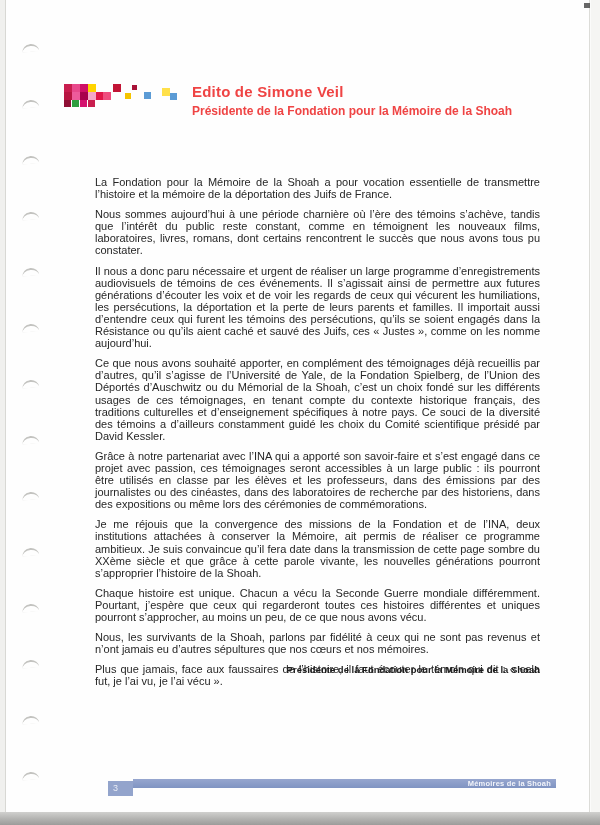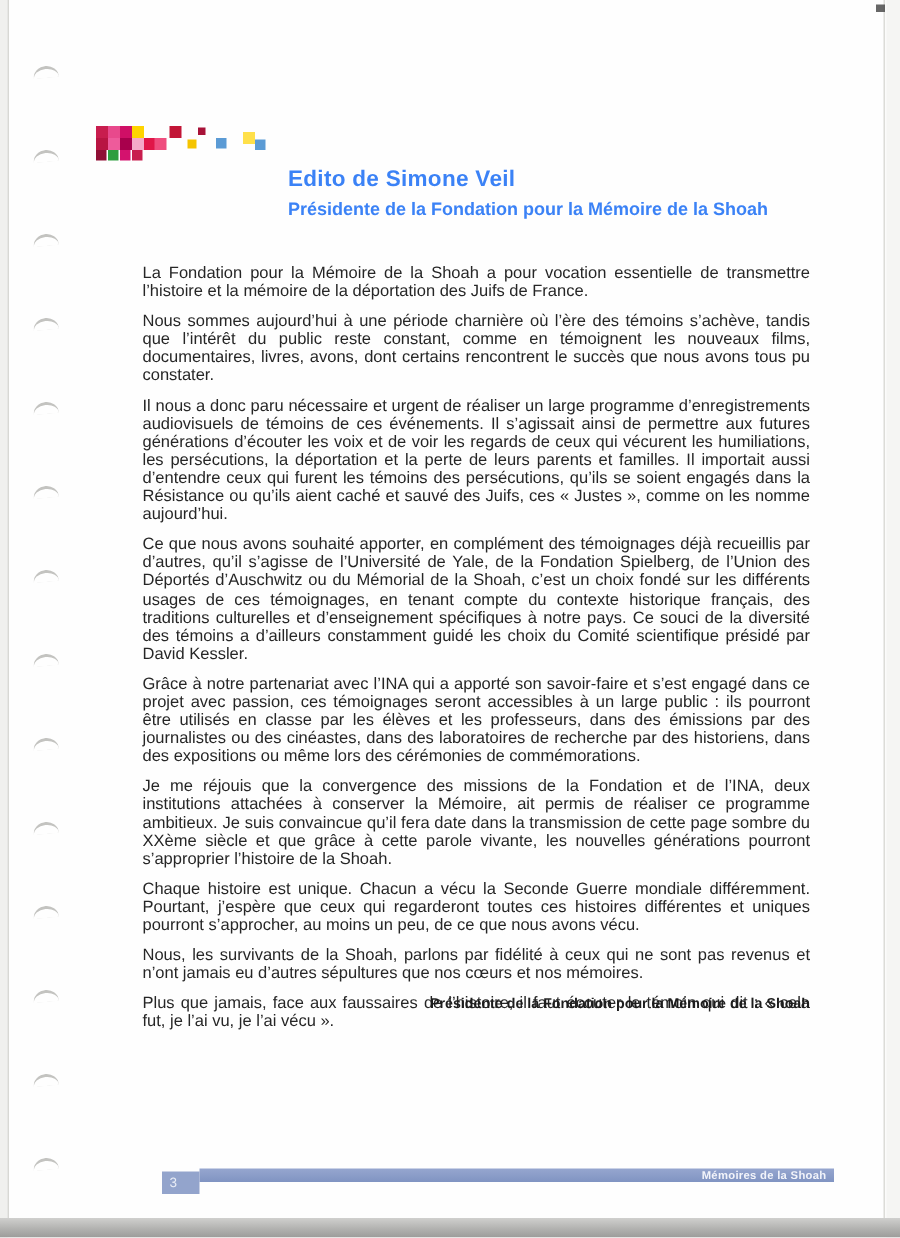--- a/index.html
+++ b/index.html
@@ -26,21 +26,21 @@
     position:absolute; left:22px; width:17px; height:6px;
     border-top:2px solid rgba(125,125,118,0.45);
     border-radius:50% 50% 0 0 / 100% 100% 0 0;
     transform:rotate(-6deg);
   }
 
   
   .logo { position:absolute; left:64px; top:84px; width:112px; height:24px; }
   .logo .sq { position:absolute; }
   .title-bullet { position:absolute; left:170px; top:93px; width:7px; height:7px; background:#5b9bd5; }
-  .title-block { position:absolute; left:192px; top:82px; width:390px; color:#3b82f6;margin-top:28px; }
+  .title-block { position:absolute; left:192px; top:82px; width:390px; color:#ef4444; }
   .doc-title { font-size:15px; font-weight:bold; line-height:19px; letter-spacing:.2px; }
   .doc-subtitle { font-size:12px; font-weight:bold; line-height:16px; margin-top:2px; }
 
   
   .content {
     position:absolute; left:95px; top:176px; width:445px;
     color:#262626; font-size:11px; line-height:12.1px;
     text-align:justify;
   }
   .content p { margin:0 0 8px 0; }
@@ -120,21 +120,21 @@
     <div class="sq" style="left: 98px; top: 4px; width: 8px; height: 8px; background: rgb(255, 224, 74);"></div>
   </div>
 <div class="title-bullet"></div>
 <div class="title-block">
   <div class="doc-title">Edito de Simone Veil</div>
   <div class="doc-subtitle">Présidente de la Fondation pour la Mémoire de la Shoah</div>
 </div>
 
 <div class="content">
   <p>La Fondation pour la Mémoire de la Shoah a pour vocation essentielle de transmettre l’histoire et la mémoire de la déportation des Juifs de France.</p>
-  <p>Nous sommes aujourd’hui à une période charnière où l’ère des témoins s’achève, tandis que l’intérêt du public reste constant, comme en témoignent les nouveaux films, documentaires, livres, avons, dont certains rencontrent le succès que nous avons tous pu constater.</p>
+  <p>Nous sommes aujourd’hui à une période charnière où l’ère des témoins s’achève, tandis que l’intérêt du public reste constant, comme en témoignent les nouveaux films, laboratoires, livres, romans, dont certains rencontrent le succès que nous avons tous pu constater.</p>
   <p>Il nous a donc paru nécessaire et urgent de réaliser un large programme d’enregistrements audiovisuels de témoins de ces événements. Il s’agissait ainsi de permettre aux futures générations d’écouter les voix et de voir les regards de ceux qui vécurent les humiliations, les persécutions, la déportation et la perte de leurs parents et familles. Il importait aussi d’entendre ceux qui furent les témoins des persécutions, qu’ils se soient engagés dans la Résistance ou qu’ils aient caché et sauvé des Juifs, ces « Justes », comme on les nomme aujourd’hui.</p>
   <p>Ce que nous avons souhaité apporter, en complément des témoignages déjà recueillis par d’autres, qu’il s’agisse de l’Université de Yale, de la Fondation Spielberg, de l’Union des Déportés d’Auschwitz ou du Mémorial de la Shoah, c’est un choix fondé sur les différents usages de ces témoignages, en tenant compte du contexte historique français, des traditions culturelles et d’enseignement spécifiques à notre pays. Ce souci de la diversité des témoins a d’ailleurs constamment guidé les choix du Comité scientifique présidé par David Kessler.</p>
   <p>Grâce à notre partenariat avec l’INA qui a apporté son savoir-faire et s’est engagé dans ce projet avec passion, ces témoignages seront accessibles à un large public : ils pourront être utilisés en classe par les élèves et les professeurs, dans des émissions par des journalistes ou des cinéastes, dans des laboratoires de recherche par des historiens, dans des expositions ou même lors des cérémonies de commémorations.</p>
   <p>Je me réjouis que la convergence des missions de la Fondation et de l’INA, deux institutions attachées à conserver la Mémoire, ait permis de réaliser ce programme ambitieux. Je suis convaincue qu’il fera date dans la transmission de cette page sombre du XXème siècle et que grâce à cette parole vivante, les nouvelles générations pourront s’approprier l’histoire de la Shoah.</p>
   <p>Chaque histoire est unique. Chacun a vécu la Seconde Guerre mondiale différemment. Pourtant, j’espère que ceux qui regarderont toutes ces histoires différentes et uniques pourront s’approcher, au moins un peu, de ce que nous avons vécu.</p>
   <p>Nous, les survivants de la Shoah, parlons par fidélité à ceux qui ne sont pas revenus et n’ont jamais eu d’autres sépultures que nos cœurs et nos mémoires.</p>
   <p>Plus que jamais, face aux faussaires de l’histoire, il faut écouter le témoin qui dit : « cela fut, je l’ai vu, je l’ai vécu ».</p>
 </div>
 
 <div class="signature">

